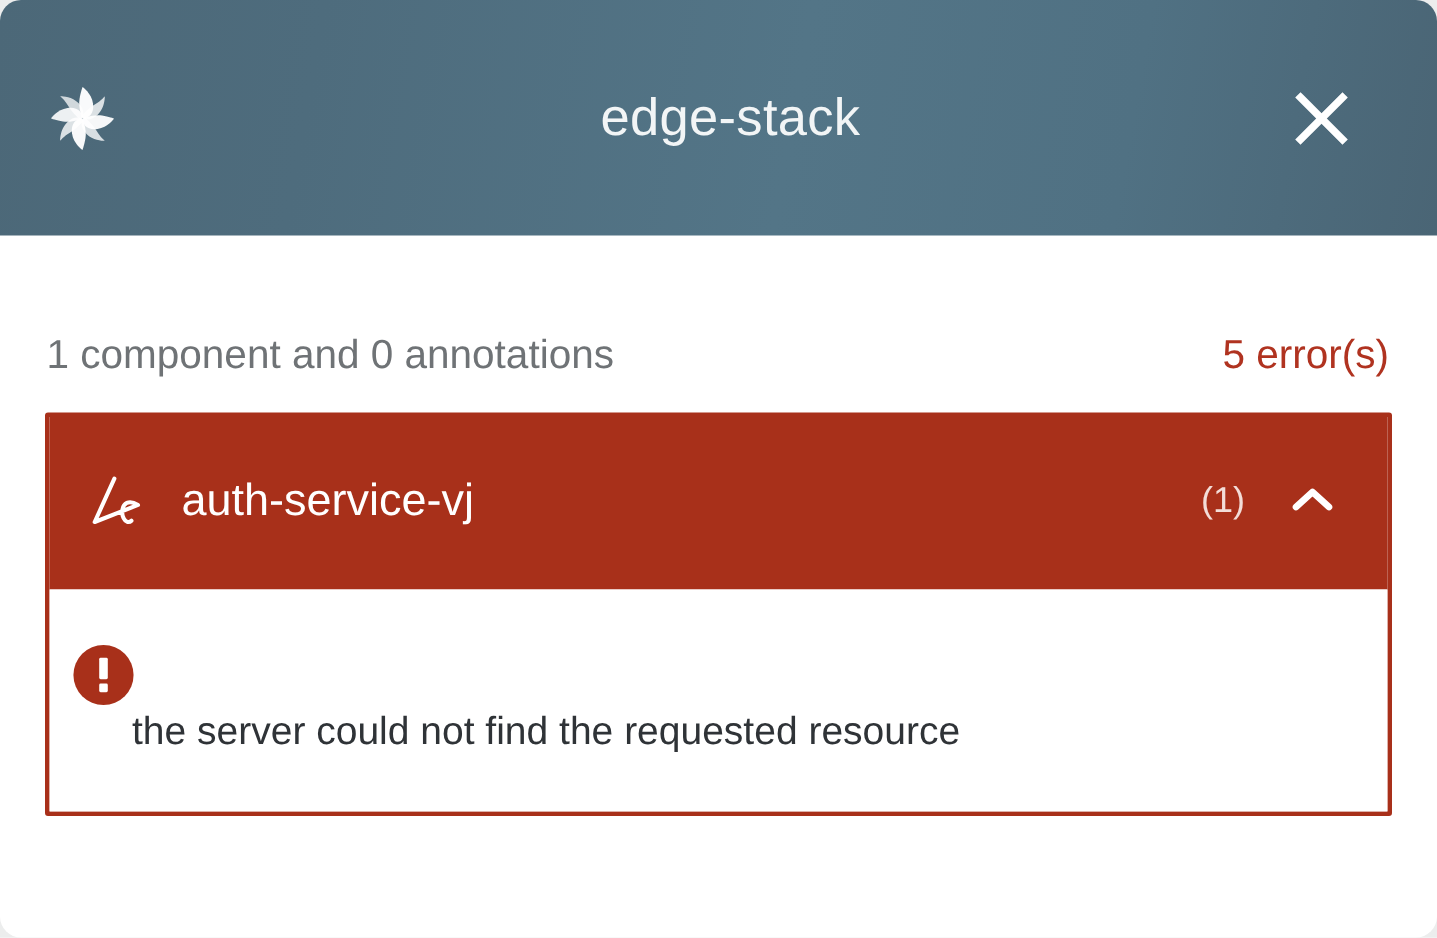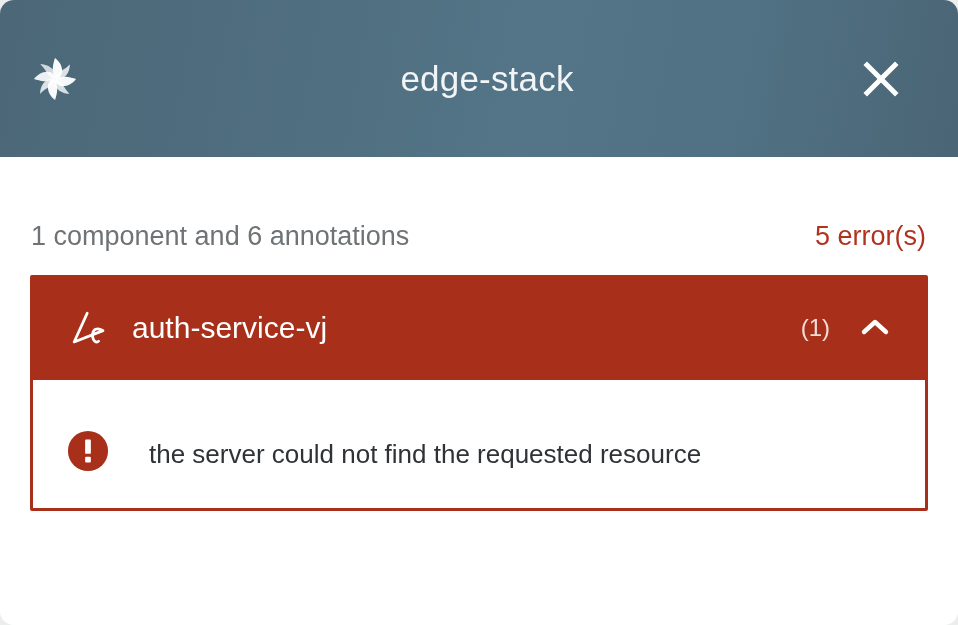--- a/index.html
+++ b/index.html
@@ -104,24 +104,24 @@
     margin-top: 23px;
     border: 3px solid #a8301a;
     border-radius: 2px;
     background: #ffffff;
     box-sizing: border-box;
     overflow: hidden;
   }
 
   #component-header {
     background: #a8301a;
-    height: 105px;
-    display: flex;
-    align-items: center;
-    padding: 0 24px 0 38px;
+    height: 118px;
+    display: flex;
+    align-items: center;
+    padding: 0 24px 0 27px;
     box-sizing: border-box;
     cursor: pointer;
     margin: -3px -3px 0 -3px;
   }
 
   #component-icon {
     width: 42px;
     height: 42px;
     flex: 0 0 auto;
     display: block;
@@ -156,23 +156,24 @@
     margin-right: 10px;
   }
 
   #error-list {
     background: #ffffff;
     padding: 36px 0 36px 0;
   }
 
   .error-row {
     display: flex;
-    align-items: flex-end;
-    padding: 0 34px;
+    align-items: flex-start;
+    padding: 0 15px;
     min-height: 56px;
+    flex-direction: column;
   }
 
   .error-icon {
     width: 42px;
     height: 42px;
     flex: 0 0 auto;
     display: block;
   }
 
   .error-text {
@@ -209,21 +210,21 @@
       <svg width="42" height="42" viewBox="0 0 42 42" aria-hidden="true">
         <line x1="7" y1="7" x2="35" y2="35" stroke="#ffffff" stroke-width="5" stroke-linecap="square"></line>
         <line x1="35" y1="7" x2="7" y2="35" stroke="#ffffff" stroke-width="5" stroke-linecap="square"></line>
       </svg>
     </button>
   </div>
 
   <div id="body-area">
 
     <div id="summary-row">
-      <span id="summary-count">1 component and 6 annotations</span>
+      <span id="summary-count">1 component and 0 annotations</span>
       <span id="error-count">5 error(s)</span>
     </div>
 
     <div id="component-card">
 
       <div id="component-header">
         <svg id="component-icon" viewBox="0 0 48 48" aria-hidden="true">
           <path d="M22 7 L7 40 L40 27 C40 27 35 24 31.5 25.5 C28 27 27 33 29 37 C30.5 40 33 41 35 39" fill="none" stroke="#ffffff" stroke-width="3.1" stroke-linejoin="round" stroke-linecap="round"></path>
         </svg>
         <span id="component-name">auth-service-vj</span>

